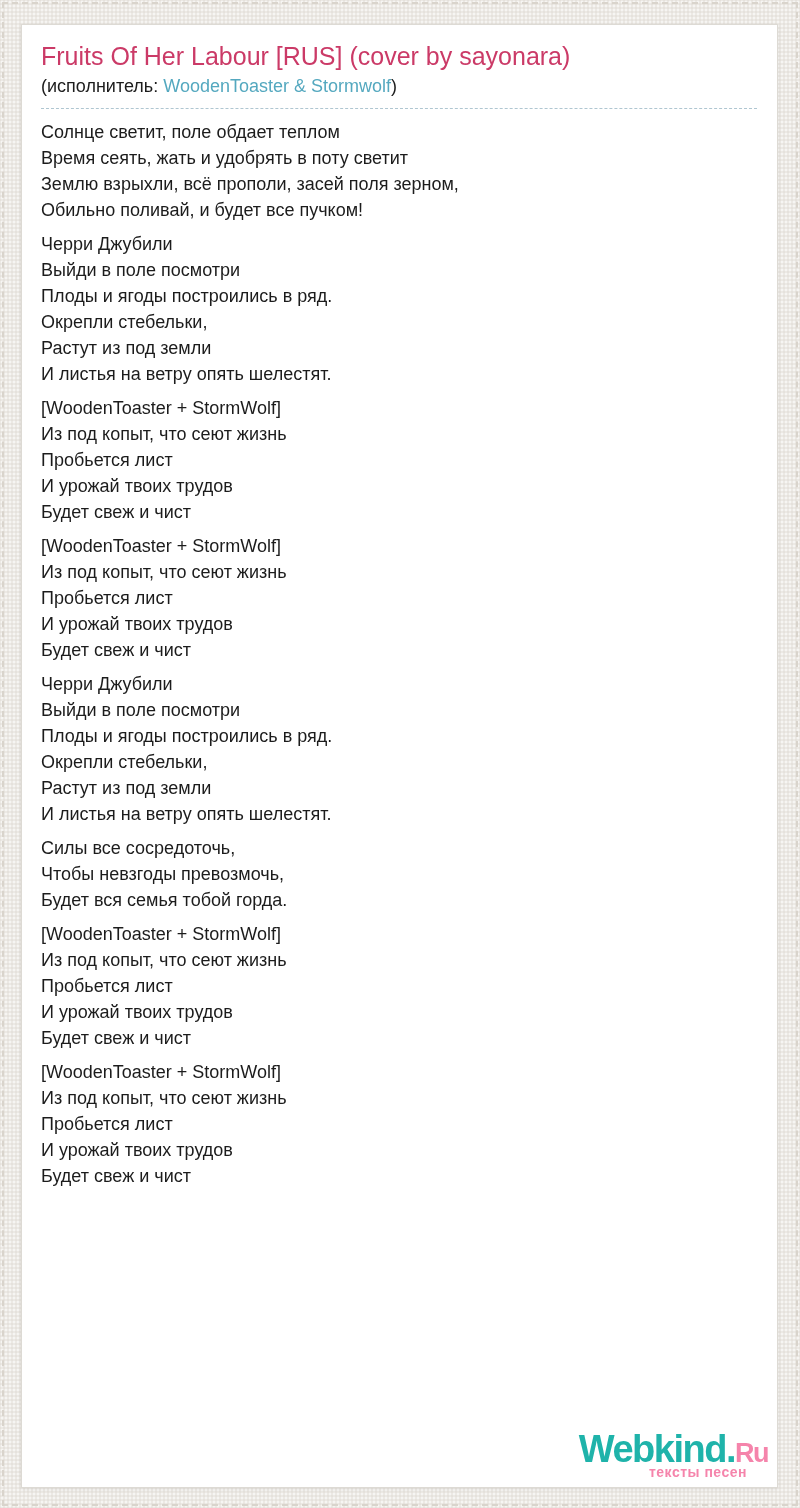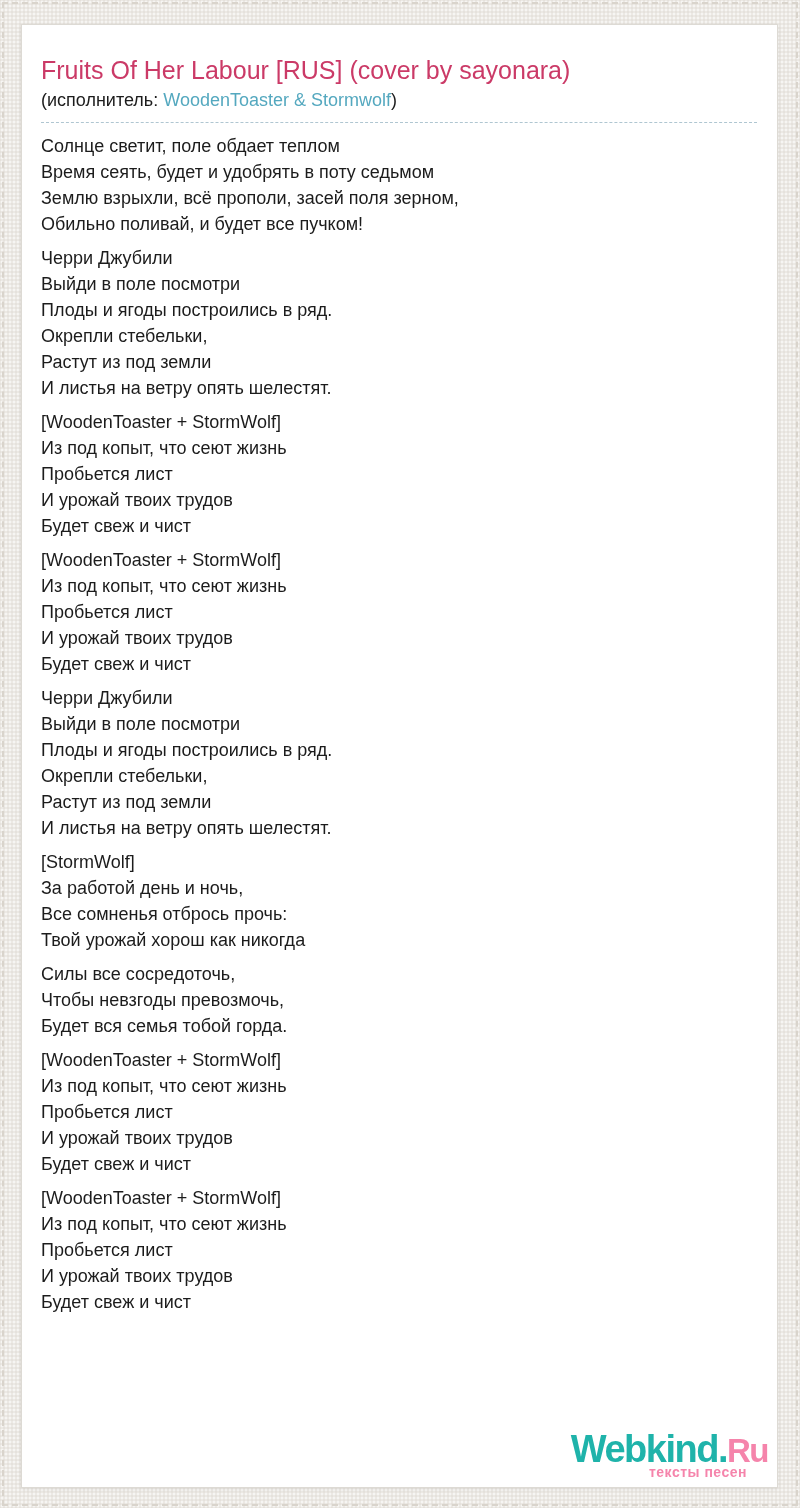--- a/index.html
+++ b/index.html
@@ -28,21 +28,21 @@
   .card {
     position: absolute;
     left: 21px;
     top: 24px;
     width: 757px;
     height: 1464px;
     box-sizing: border-box;
     background: #ffffff;
     border: 1px solid #dddad4;
     box-shadow: 0 1px 4px rgba(0,0,0,0.07);
-    padding: 31px 20px 0 19px;
+    padding: 17px 20px 0 19px;
   }
 
   .page-title {
     margin: 0;
     font-size: 25px;
     font-weight: normal;
     line-height: 1.15;
     color: var(--title-color, #cb3a67);
   }
 
@@ -75,21 +75,21 @@
     text-align: right;
     cursor: pointer;
     line-height: 1;
   }
   .logo-main {
     font-weight: bold;
     letter-spacing: -1.5px;
     font-size: 38px;
   }
   .logo-webkind, .logo-dot { color: var(--logo-teal, #1fb3aa); }
-  .logo-ru { color: var(--logo-pink, #f584ab); font-size: 33px; margin-top: 42px; }
+  .logo-ru { color: var(--logo-pink, #f584ab); font-size: 27px; margin-top: 42px; }
   .logo-tagline {
     margin-top: -3px;
     margin-right: 21px;
     font-weight: bold;
     font-size: 14px;
     letter-spacing: 0.5px;
     color: var(--logo-pink, #f584ab);
   }
 </style>
 </head>
@@ -101,21 +101,21 @@
 
   <h1 class="page-title">Fruits Of Her Labour [RUS] (cover by sayonara)</h1>
 
   <div class="artist-line">
     <span>(исполнитель: </span><a class="artist-link">WoodenToaster &amp; Stormwolf</a><span>)</span>
   </div>
 
   <div class="lyrics">
       <div class="stanza">
         <div class="line">Солнце светит, поле обдает теплом</div>
-        <div class="line">Время сеять, будет и удобрять в поту седьмом</div>
+        <div class="line">Время сеять, жать и удобрять в поту светит</div>
         <div class="line">Землю взрыхли, всё прополи, засей поля зерном,</div>
         <div class="line">Обильно поливай, и будет все пучком!</div>
       </div>
       <div class="stanza">
         <div class="line">Черри Джубили</div>
         <div class="line">Выйди в поле посмотри</div>
         <div class="line">Плоды и ягоды построились в ряд.</div>
         <div class="line">Окрепли стебельки,</div>
         <div class="line">Растут из под земли</div>
         <div class="line">И листья на ветру опять шелестят.</div>
@@ -136,26 +136,20 @@
       </div>
       <div class="stanza">
         <div class="line">Черри Джубили</div>
         <div class="line">Выйди в поле посмотри</div>
         <div class="line">Плоды и ягоды построились в ряд.</div>
         <div class="line">Окрепли стебельки,</div>
         <div class="line">Растут из под земли</div>
         <div class="line">И листья на ветру опять шелестят.</div>
       </div>
       <div class="stanza">
-        <div class="line">[StormWolf]</div>
-        <div class="line">За работой день и ночь,</div>
-        <div class="line">Все сомненья отбрось прочь:</div>
-        <div class="line">Твой урожай хорош как никогда</div>
-      </div>
-      <div class="stanza">
         <div class="line">Силы все сосредоточь,</div>
         <div class="line">Чтобы невзгоды превозмочь,</div>
         <div class="line">Будет вся семья тобой горда.</div>
       </div>
       <div class="stanza">
         <div class="line">[WoodenToaster + StormWolf]</div>
         <div class="line">Из под копыт, что сеют жизнь</div>
         <div class="line">Пробьется лист</div>
         <div class="line">И урожай твоих трудов</div>
         <div class="line">Будет свеж и чист</div>

